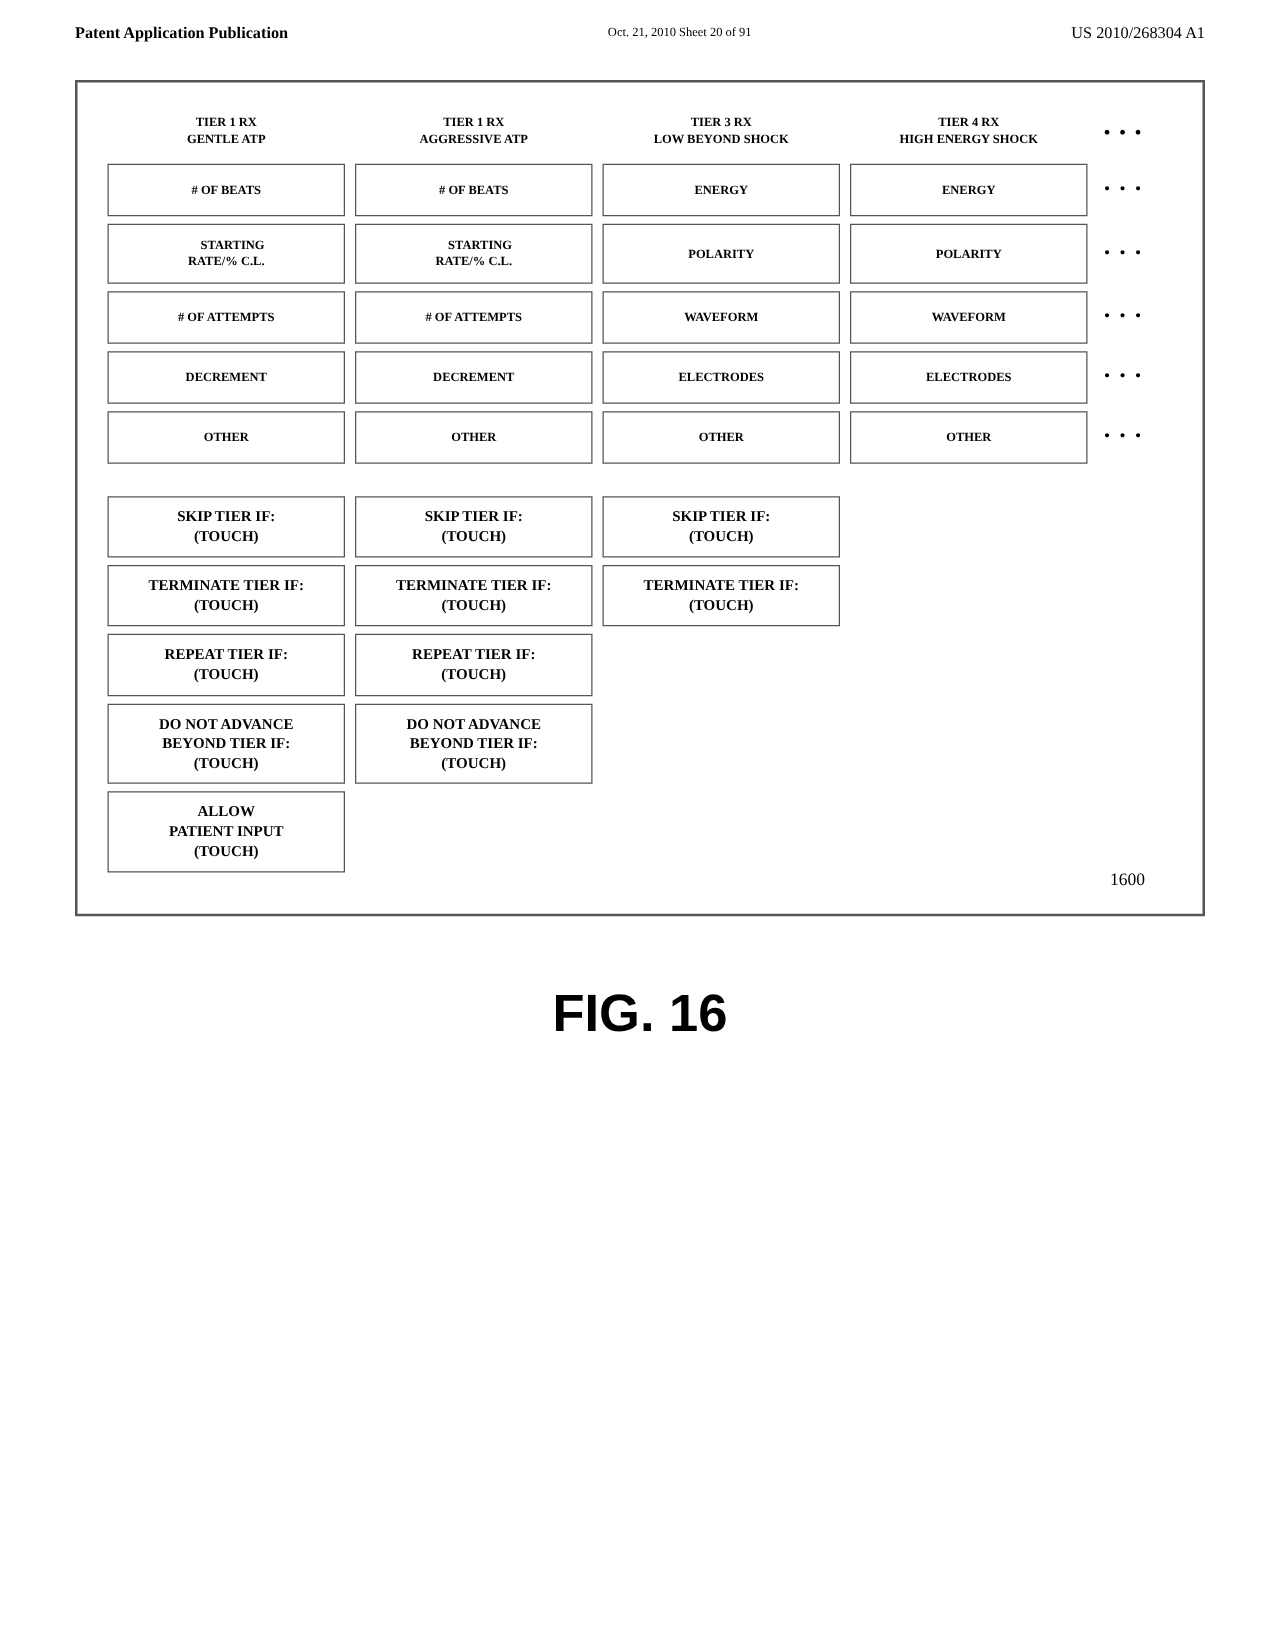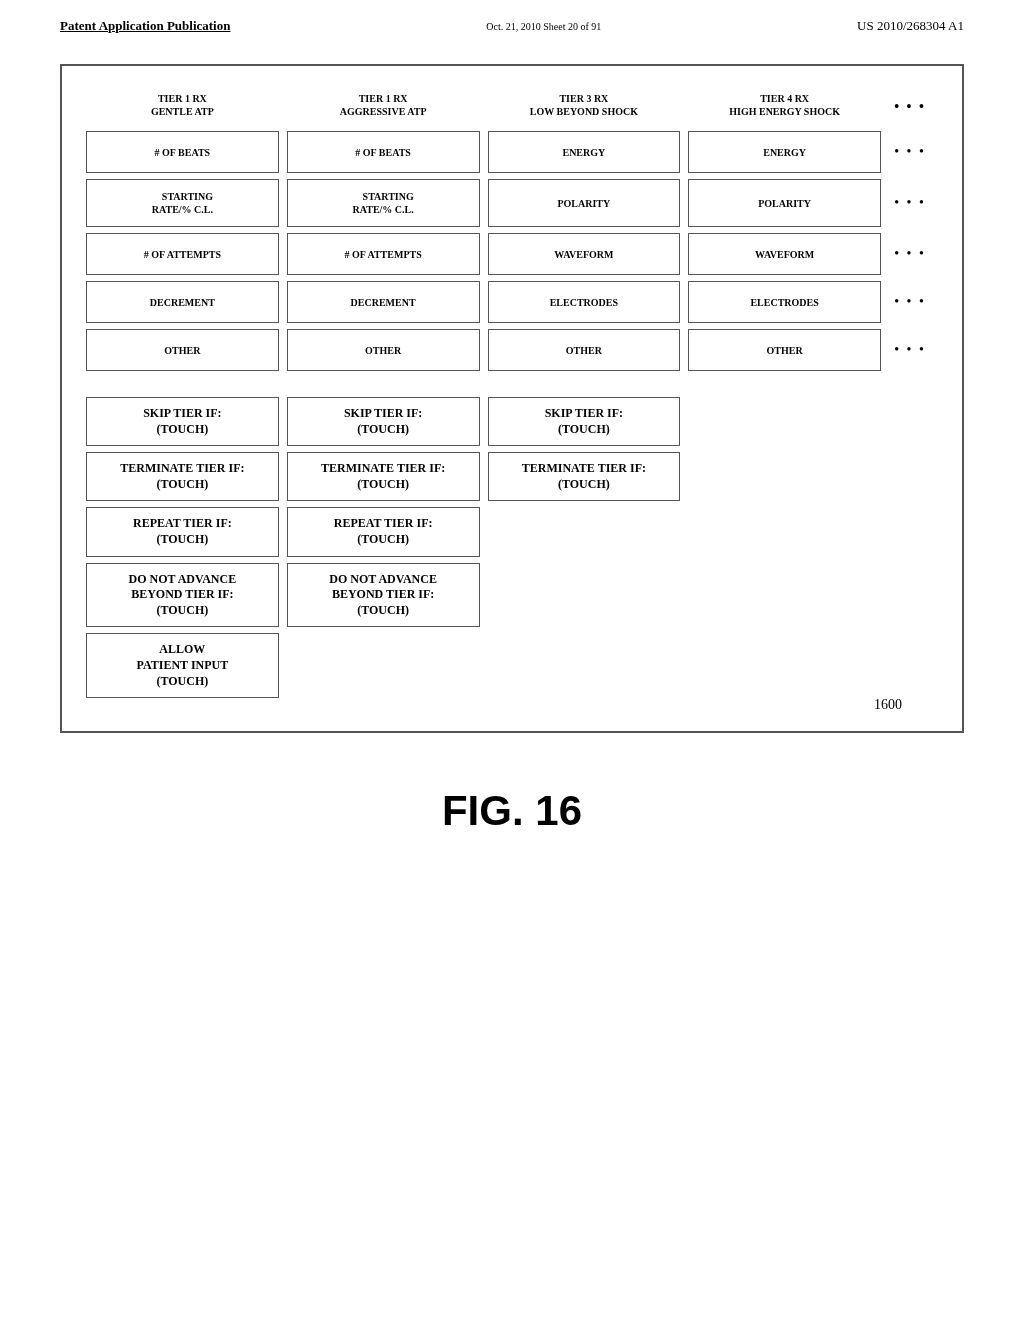--- a/index.html
+++ b/index.html
@@ -12,29 +12,29 @@
     }
 
     
     .header {
       display: flex;
       justify-content: space-between;
       align-items: center;
       padding: 18px 60px 10px 60px;
       font-size: 13px;
     }
-    .header-left { font-weight: bold; text-decoration: underline; }
+    .header-left { font-weight: bold; }
     .header-center { font-size: 10px; }
     .header-right { font-size: 13px; }
 
     
     .diagram-container {
       margin: 20px 60px 0 60px;
       border: 2px solid #555;
-      padding: 20px 27px 30px 20px;
+      padding: 20px 38px 30px 20px;
       position: relative;
     }
 
     
     .tier-grid {
       display: grid;
       grid-template-columns: 1fr 1fr 1fr 1fr 50px;
       gap: 0;
       width: 100%;
     }
@@ -104,21 +104,21 @@
       display: flex;
       align-items: center;
       justify-content: center;
       line-height: 1.3;
     }
 
     
     .ref-number {
       position: absolute;
       bottom: 18px;
-      right: 60px;
+      right: 46px;
       font-size: 14px;
       margin-top: 39px;
     }
 
     
     .figure-caption {
       text-align: center;
       font-size: 42px;
       font-weight: bold;
       margin-top: 54px;

